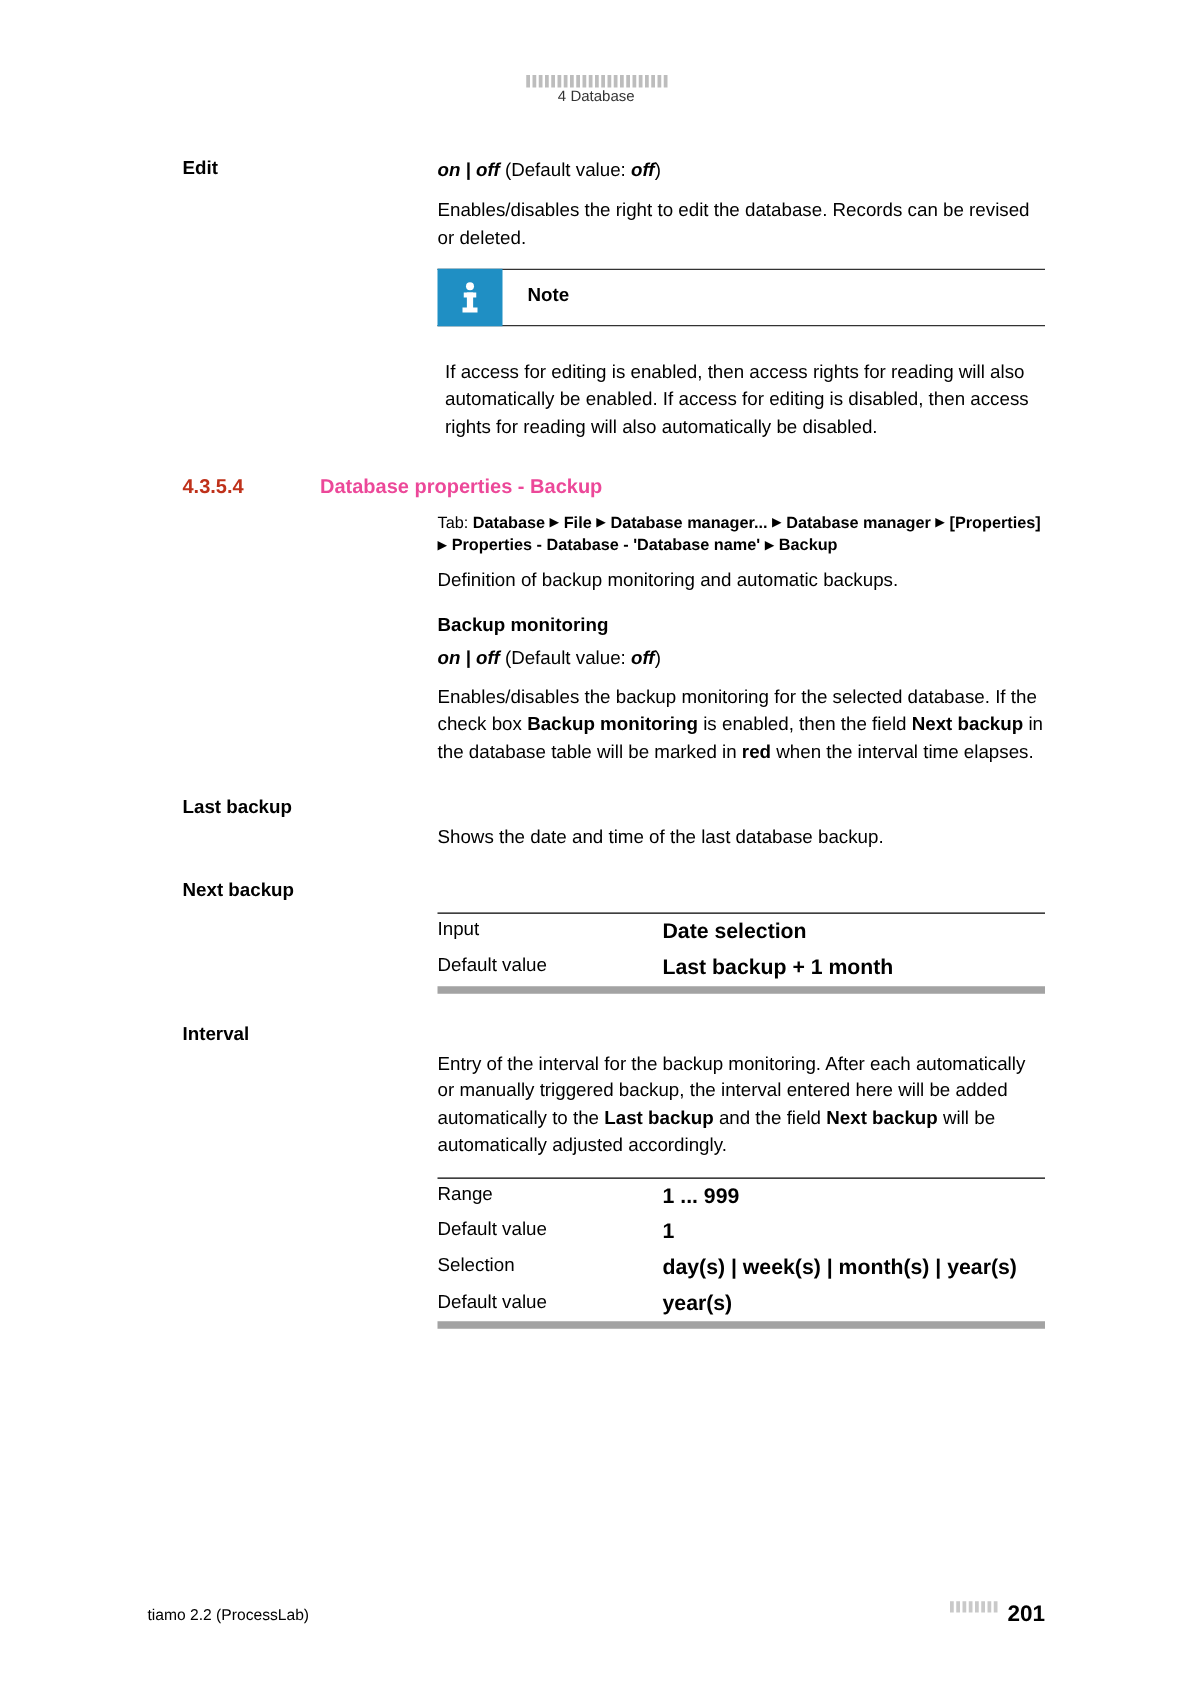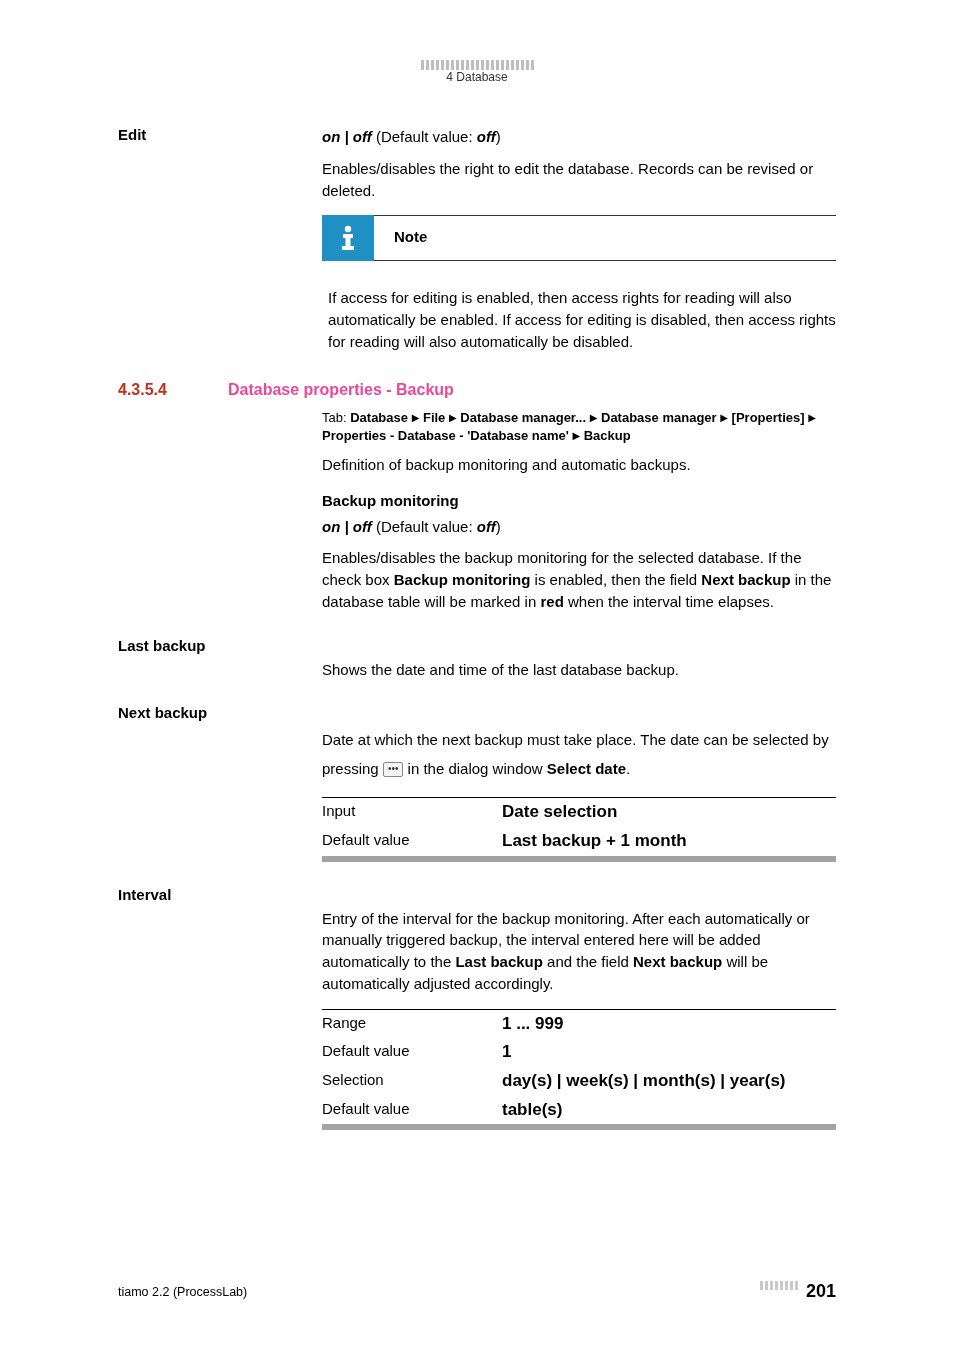--- a/index.html
+++ b/index.html
@@ -33,20 +33,21 @@
   .header-right {
     font-size: 12px;
     color: #333;
   }
   .left-label {
     font-weight: bold;
     font-size: 15px;
   }
   .content {
     position: relative;
+    margin-left: 28px;
   }
   .row {
     display: flex;
     margin-bottom: 10px;
   }
   .lcol {
     width: 204px;
     flex-shrink: 0;
     padding-right: 10px;
   }
@@ -259,23 +260,20 @@
       <div class="rcol" style="padding-top:22px;">
         <div class="para">Shows the date and time of the last database backup.</div>
       </div>
     </div>
 
     <div class="row">
       <div class="lcol">
         <span class="left-label">Next backup</span>
       </div>
       <div class="rcol" style="padding-top:22px;">
-        <div class="para" style="line-height:1.9;">
-          <span>Date at which the next backup must take place. The date can be selected by pressing </span><span class="ellipsis-btn">•••</span><span> in the dialog window </span><b>Select date</b><span>.</span>
-        </div>
         <div class="mini-table">
           <div class="mini-row">
             <div class="mini-k">Input</div>
             <div class="mini-v">Date selection</div>
           </div>
           <div class="mini-row">
             <div class="mini-k">Default value</div>
             <div class="mini-v">Last backup + 1 month</div>
           </div>
         </div>
@@ -298,21 +296,21 @@
           <div class="mini-row">
             <div class="mini-k">Default value</div>
             <div class="mini-v">1</div>
           </div>
           <div class="mini-row">
             <div class="mini-k">Selection</div>
             <div class="mini-v">day(s) | week(s) | month(s) | year(s)</div>
           </div>
           <div class="mini-row">
             <div class="mini-k">Default value</div>
-            <div class="mini-v">table(s)</div>
+            <div class="mini-v">year(s)</div>
           </div>
         </div>
       </div>
     </div>
 
   </div>
 </div>
 
 <div class="footer">
   <div>tiamo 2.2 (ProcessLab)</div>

